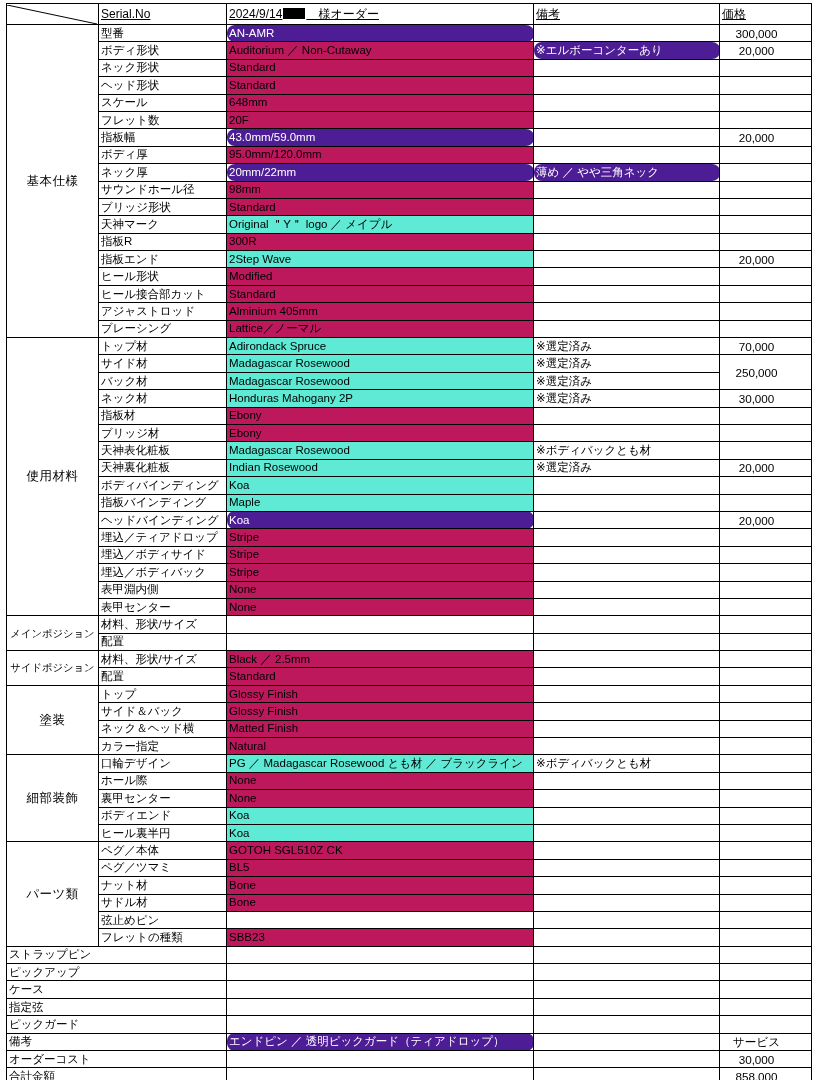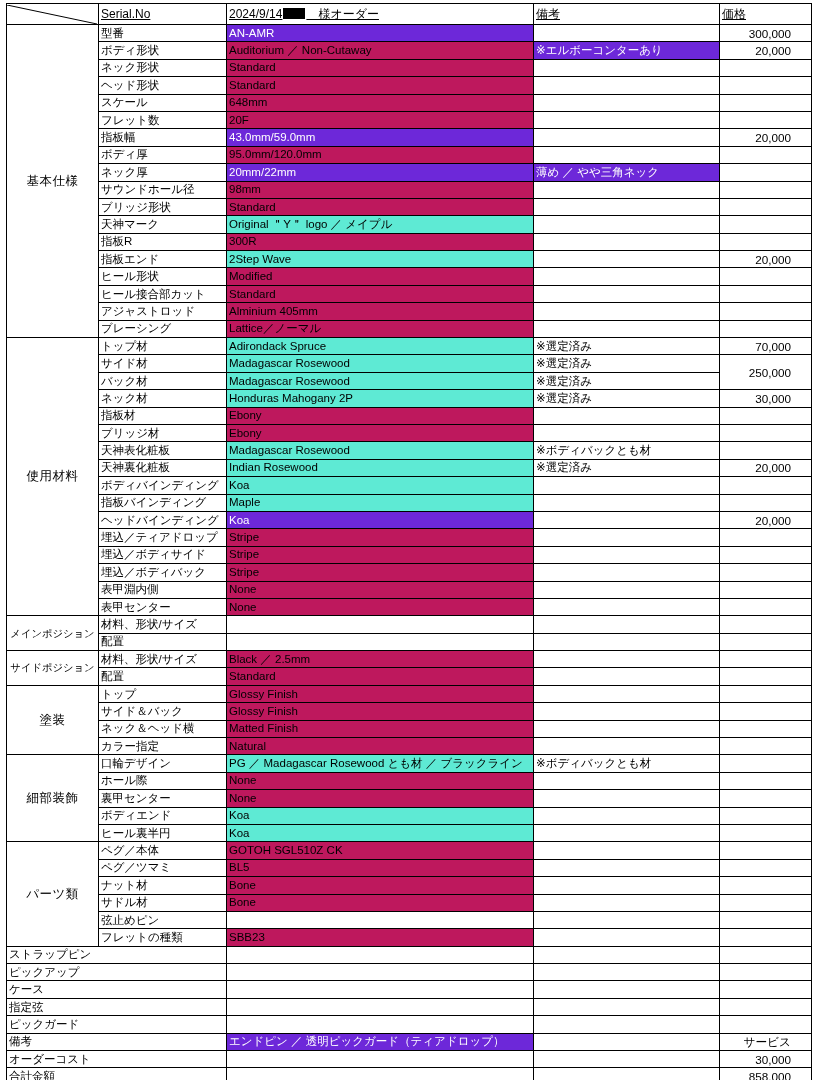--- a/index.html
+++ b/index.html
@@ -45,25 +45,25 @@
     font-size: 12.5px;
     letter-spacing: 0.5px;
   }
   td.group.small {
     font-size: 10.3px;
     letter-spacing: 0;
   }
   td.label { text-align: left; font-size: 11.5px; }
   td.value { text-align: left; font-size: 11.5px; }
   td.note  { text-align: left; font-size: 11.5px; }
-  td.price { text-align: right; font-size: 11.7px; padding-right: 20px; }
+  td.price { text-align: center; font-size: 11.7px; padding-right: 20px; }
 
   .cy { background: #be185d; }
   .or { background: #5eead4; }
-  .rd { background: #6d28d9; }
+  .rd { background: #4c1d95; border-radius: 8px; }
   .wh { background: #ffffff; }
   .white-txt { color: #ffffff; }
 
   
   tr.header td {
     height: 20px;
     font-size: 12px;
     text-align: left;
     font-weight: normal;
     text-decoration: underline;

